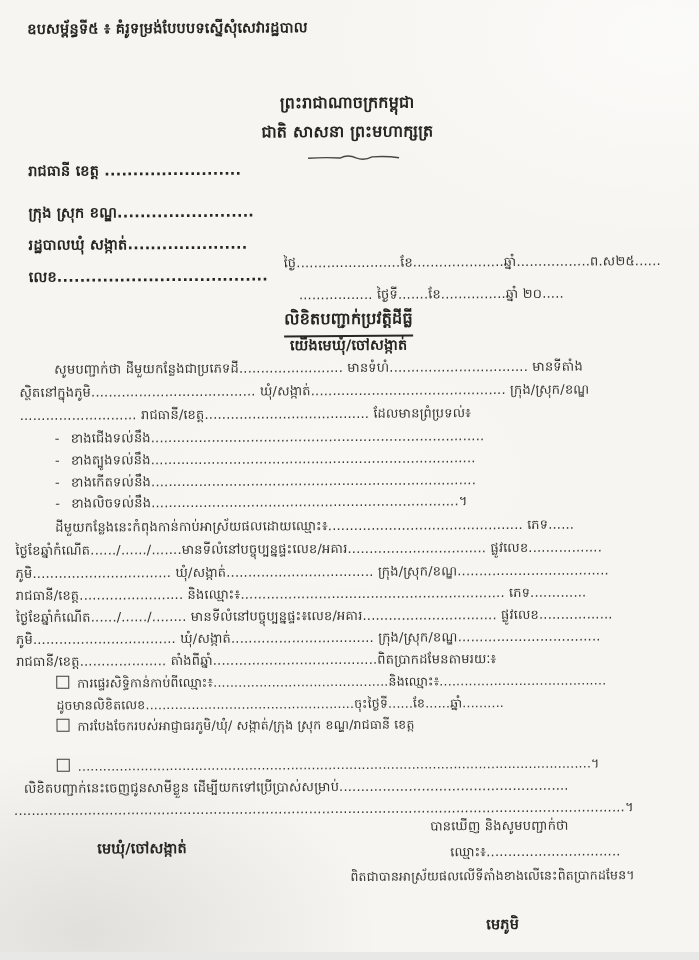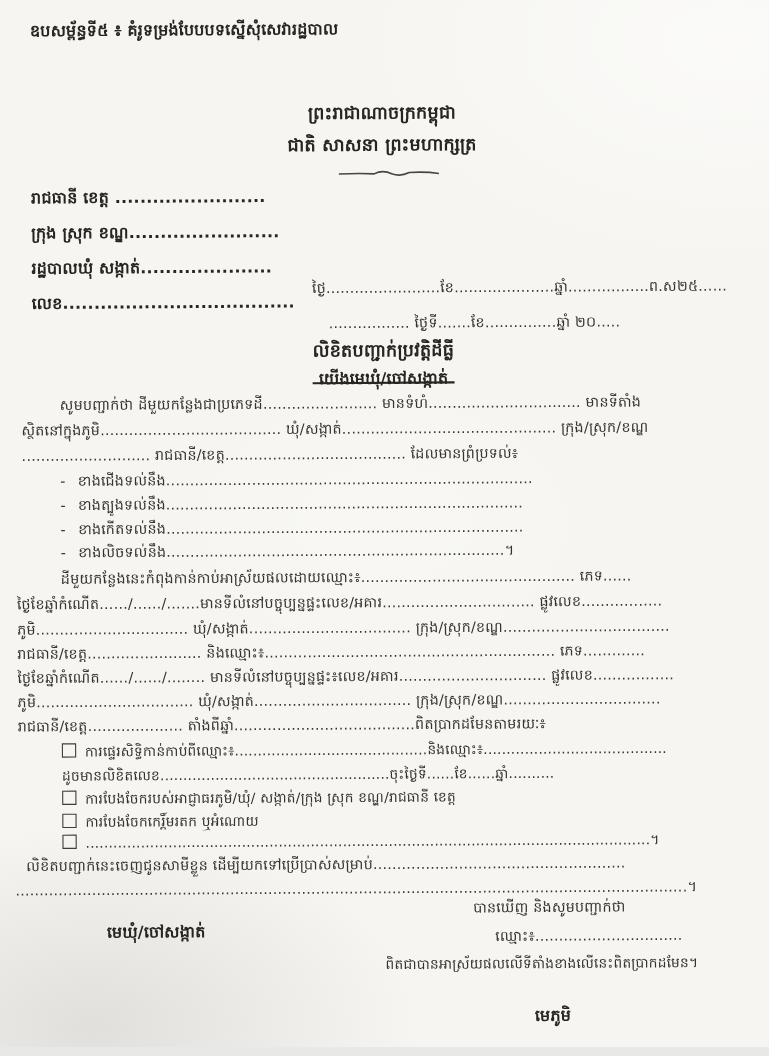--- a/index.html
+++ b/index.html
@@ -12,21 +12,21 @@
       #f6f5f1;
     color:#36332e;
     font-family:"DejaVu Sans", sans-serif;
   }
   .tilt{position:absolute;inset:0;transform:rotate(-0.35deg);}
   .l{position:absolute;white-space:nowrap;font-size:13px;letter-spacing:.2px;line-height:1.35;}
   .b{font-weight:bold;color:#282521;}
   .center{left:0;right:0;text-align:center;}
   .sm{font-size:12.5px;}
   .title-main{font-size:16px;}
-  .title-main .u{display:inline-block;border-bottom:2px solid #2a2723;padding-bottom:17px;}
+  .title-main .u{display:inline-block;border-bottom:2px solid #2a2723;padding-bottom:5px;}
   .hdr{font-size:16px;}
   .annex{font-size:14.5px;}
   .office{font-size:14.5px;}
   .chk{display:inline-block;width:11px;height:11px;border:1.6px solid #403d38;
        margin-right:8px;vertical-align:-1px;background:transparent;}
   .dash{display:inline-block;width:16px;color:#3a3733;}
   .divider{position:absolute;}
   .sig{font-size:14.5px;}
 </style>
 </head>
@@ -36,21 +36,21 @@
   <div class="tilt">
 
     <div class="l b annex" style="left:30px;top:18px;">ឧបសម្ព័ន្ធទី៥ ៖ គំរូទម្រង់បែបបទស្នើសុំសេវារដ្ឋបាល</div>
 
     <div class="l b hdr center" style="top:92px;">ព្រះរាជាណាចក្រកម្ពុជា</div>
     <div class="l b hdr center" style="top:121px;">ជាតិ សាសនា ព្រះមហាក្សត្រ</div>
     <svg class="divider" style="left:308px;top:152px;" width="95" height="10" viewBox="0 0 95 10">
       <path d="M2 6 Q 20 5 34 6 Q 42 2 50 6 Q 58 9 66 5 Q 80 4 93 6" stroke="#4a4742" stroke-width="1.4" fill="none"></path>
     </svg>
 
-    <div class="l b office" style="left:30px;top:170px;">រាជធានី ខេត្ត ........................</div>
+    <div class="l b office" style="left:30px;top:160px;">រាជធានី ខេត្ត ........................</div>
     <div class="l b office" style="left:30px;top:202px;">ក្រុង ស្រុក ខណ្ឌ........................</div>
     <div class="l b office" style="left:30px;top:234px;">រដ្ឋបាលឃុំ សង្កាត់.....................</div>
     <div class="l b office" style="left:30px;top:266px;">លេខ.....................................</div>
 
     <div class="l" style="left:285px;top:254px;">ថ្ងៃ........................ខែ.....................ឆ្នាំ.................ព.ស២៥......</div>
     <div class="l" style="left:300px;top:286px;">................. ថ្ងៃទី.......ខែ...............ឆ្នាំ ២០.....</div>
 
     <div class="l b title-main center" style="top:308px;">
       <span class="u">លិខិតបញ្ជាក់ប្រវត្តិដីធ្លី</span>
     </div>
@@ -73,23 +73,20 @@
     <div class="l" style="left:15px;top:629px;">ភូមិ................................. ឃុំ/សង្កាត់................................. ក្រុង/ស្រុក/ខណ្ឌ.................................</div>
     <div class="l" style="left:15px;top:651px;">រាជធានី/ខេត្ត.................... តាំងពីឆ្នាំ......................................ពិតប្រាកដមែនតាមរយៈ៖</div>
 
     <div class="l sm" style="left:55px;top:674px;">
       <span class="chk"></span><span>ការផ្ទេរសិទ្ធិកាន់កាប់ពីឈ្មោះ៖..........................................និងឈ្មោះ៖........................................</span>
     </div>
     <div class="l sm" style="left:55px;top:696px;">ដូចមានលិខិតលេខ..................................................ចុះថ្ងៃទី......ខែ......ឆ្នាំ..........</div>
     <div class="l sm" style="left:55px;top:717px;">
       <span class="chk"></span><span>ការបែងចែករបស់អាជ្ញាធរភូមិ/ឃុំ/ សង្កាត់/ក្រុង ស្រុក ខណ្ឌ/រាជធានី ខេត្ត</span>
     </div>
-    <div class="l sm" style="left:55px;top:738px;">
-      <span class="chk"></span><span>ការបែងចែកកេរ្តិ៍មរតក ឬអំណោយ</span>
-    </div>
     <div class="l sm" style="left:55px;top:757px;">
       <span class="chk"></span><span>...........................................................................................................................។</span>
     </div>
 
     <div class="l" style="left:22px;top:778px;">លិខិតបញ្ជាក់នេះចេញជូនសាមីខ្លួន ដើម្បីយកទៅប្រើប្រាស់សម្រាប់.....................................................</div>
     <div class="l" style="left:12px;top:800px;">.............................................................................................................................................។</div>
 
     <div class="l b sig" style="left:95px;top:838px;">មេឃុំ/ចៅសង្កាត់</div>
 
     <div class="l" style="left:428px;top:818px;">បានឃើញ និងសូមបញ្ជាក់ថា</div>

